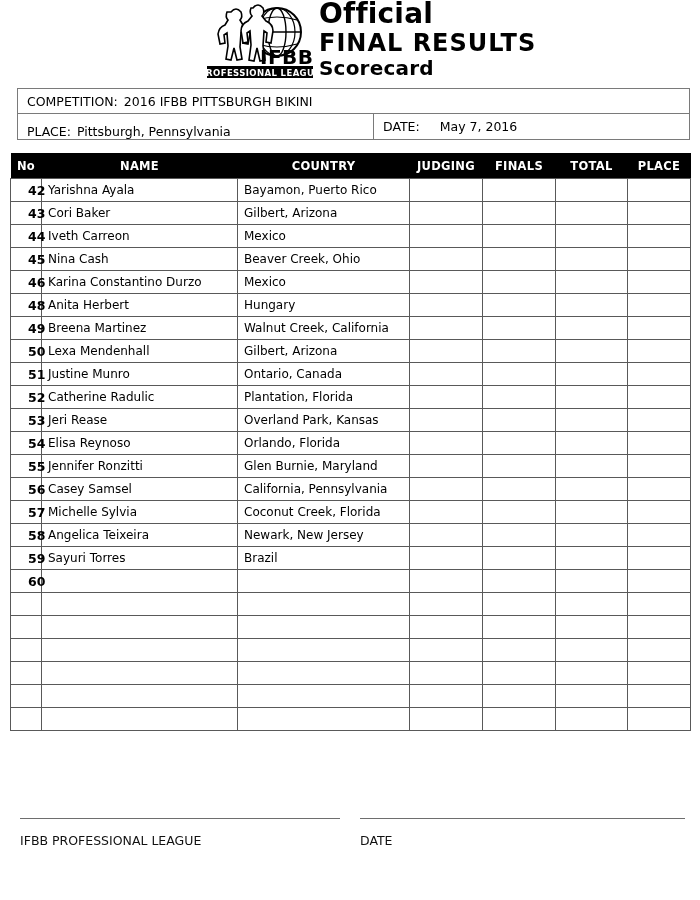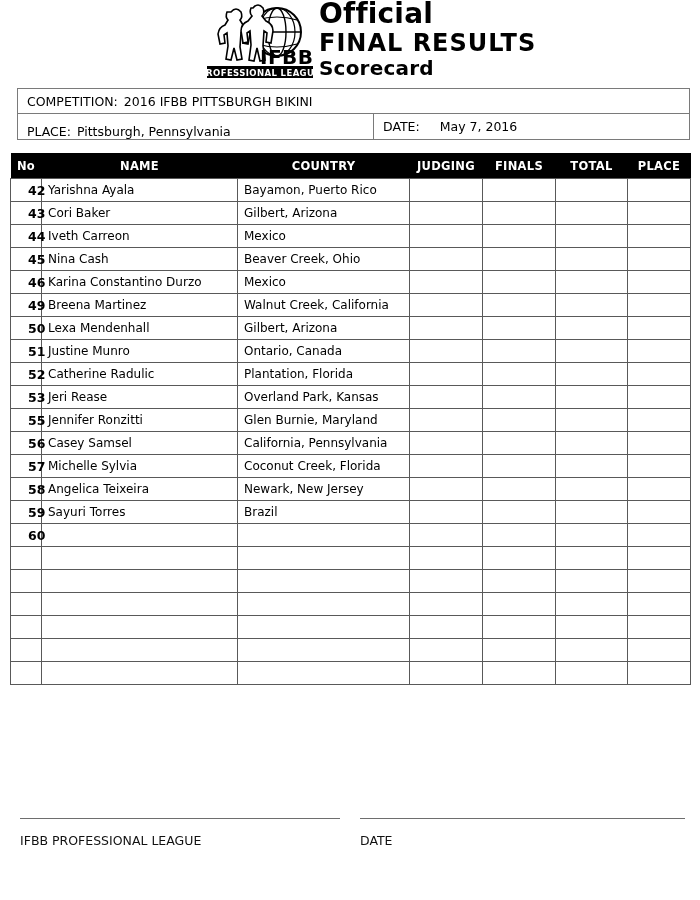--- a/index.html
+++ b/index.html
@@ -274,20 +274,29 @@
       <tr>
         <td>46</td>
         <td>Karina Constantino Durzo</td>
         <td>Mexico</td>
         <td></td>
         <td></td>
         <td></td>
         <td></td>
       </tr>
       <tr>
+        <td>48</td>
+        <td>Anita Herbert</td>
+        <td>Hungary</td>
+        <td></td>
+        <td></td>
+        <td></td>
+        <td></td>
+      </tr>
+      <tr>
         <td>49</td>
         <td>Breena Martinez</td>
         <td>Walnut Creek, California</td>
         <td></td>
         <td></td>
         <td></td>
         <td></td>
       </tr>
       <tr>
         <td>50</td>
@@ -313,20 +322,29 @@
         <td>Plantation, Florida</td>
         <td></td>
         <td></td>
         <td></td>
         <td></td>
       </tr>
       <tr>
         <td>53</td>
         <td>Jeri Rease</td>
         <td>Overland Park, Kansas</td>
+        <td></td>
+        <td></td>
+        <td></td>
+        <td></td>
+      </tr>
+      <tr>
+        <td>54</td>
+        <td>Elisa Reynoso</td>
+        <td>Orlando, Florida</td>
         <td></td>
         <td></td>
         <td></td>
         <td></td>
       </tr>
       <tr>
         <td>55</td>
         <td>Jennifer Ronzitti</td>
         <td>Glen Burnie, Maryland</td>
         <td></td>

